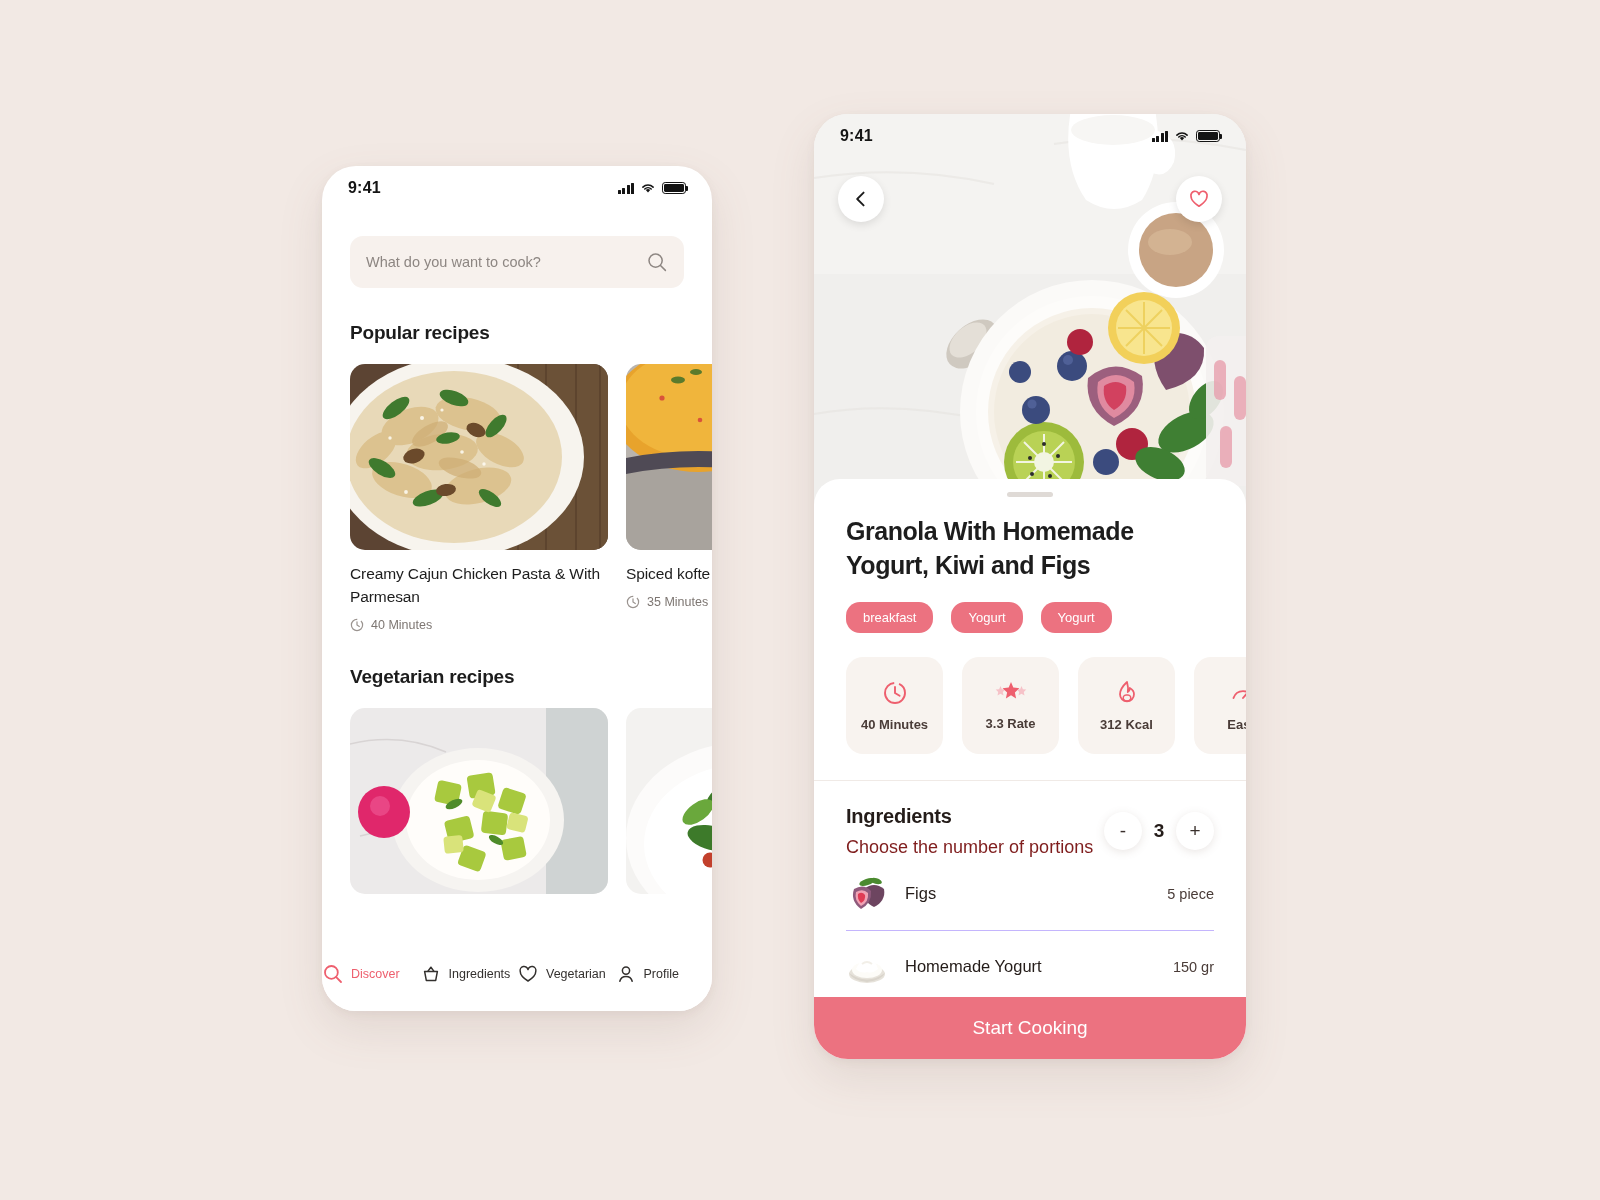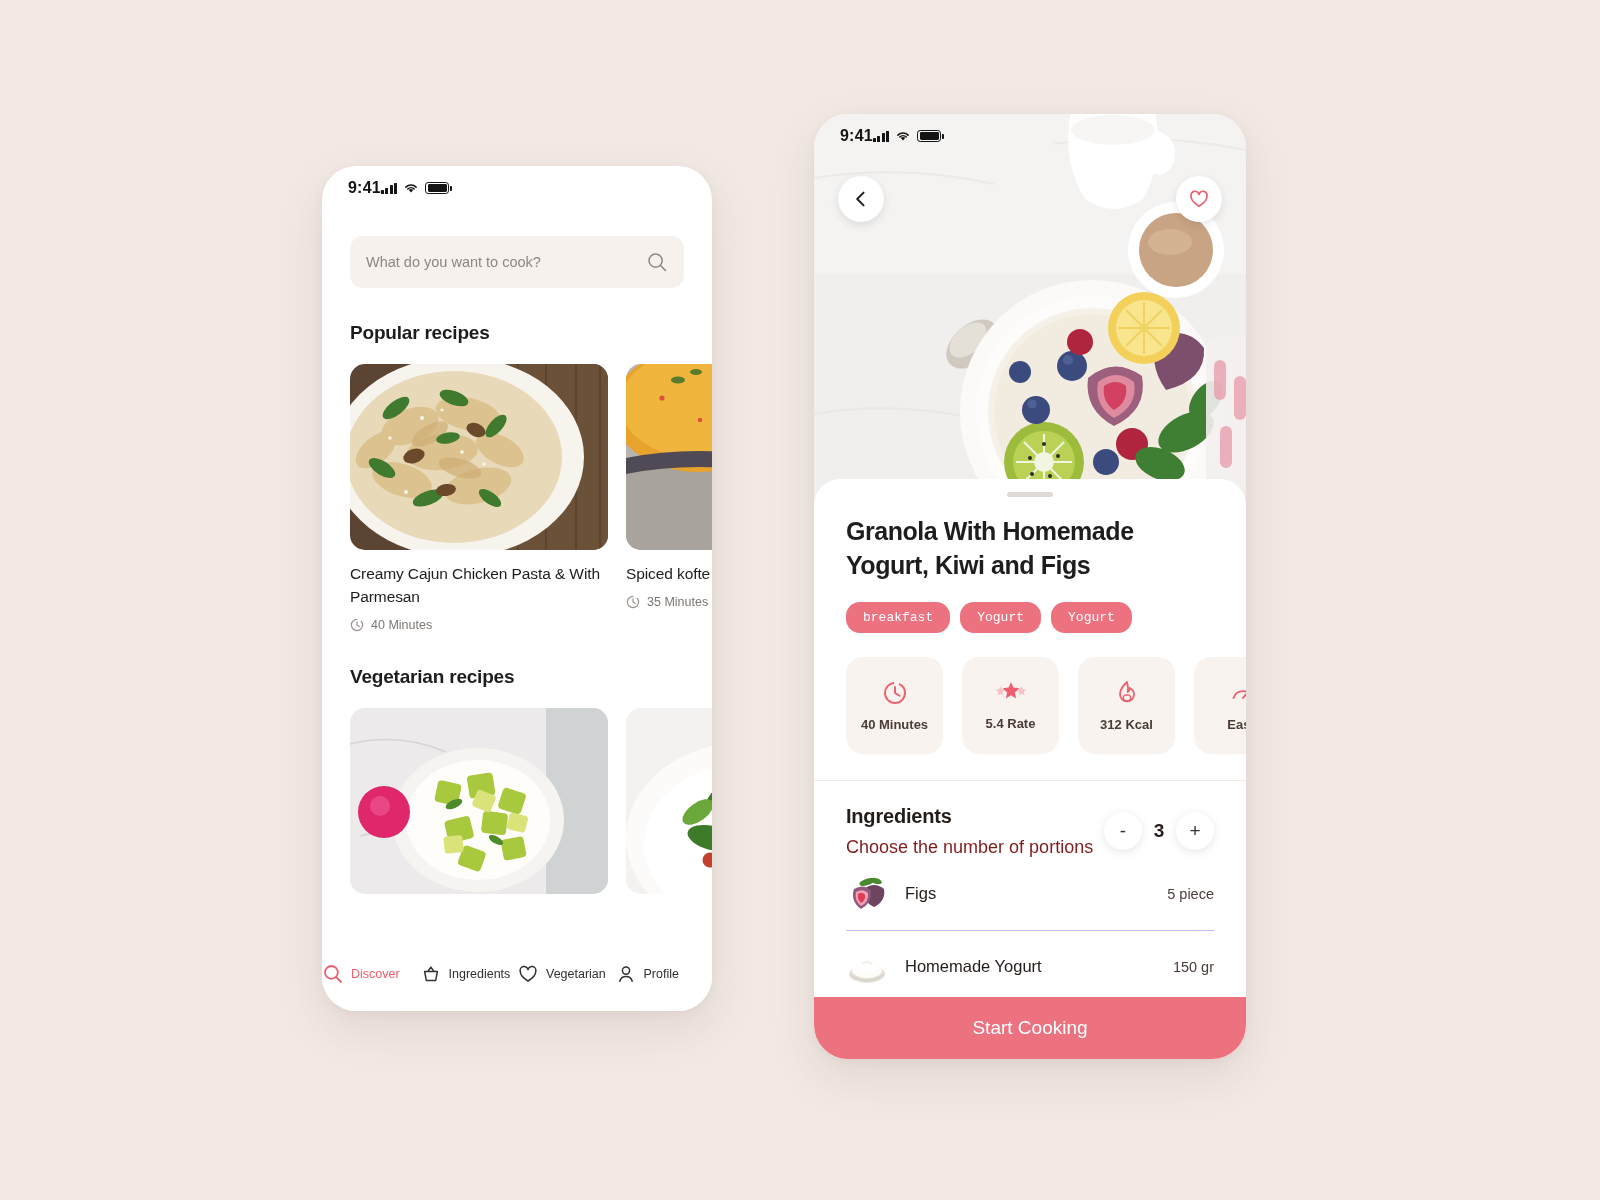--- a/index.html
+++ b/index.html
@@ -17,21 +17,21 @@
     background: #ffffff;
     border-radius: 34px;
     overflow: hidden;
     box-shadow: 0 18px 45px rgba(120, 95, 85, 0.13), 0 3px 10px rgba(120,95,85,.07);
   }
   #phone-discover { left: 322px; top: 166px; width: 390px; height: 845px; }
   #phone-detail   { left: 814px; top: 114px; width: 432px; height: 945px; }
 
   
   .statusbar {
-    display: flex; align-items: center; 
+    display: flex; align-items: center; justify-content: space-between;
     padding: 0 26px; height: 44px; position: relative; z-index: 6;
   }
   .sb-time { font-size: 16px; font-weight: bold; color: #141414; letter-spacing: .2px; }
   .sb-right { display: flex; align-items: center; gap: 6px; }
   .sig { display: flex; align-items: flex-end; gap: 1.5px; height: 11px; }
   .sig i { display: block; width: 3px; background: #141414; border-radius: .6px; }
   .sig i:nth-child(1){height:4px}.sig i:nth-child(2){height:6px}
   .sig i:nth-child(3){height:8.5px}.sig i:nth-child(4){height:11px}
   .batt { width: 24px; height: 12px; border: 1.4px solid #141414; border-radius: 3.2px; padding: 1.4px; position: relative; }
   .batt::after { content:""; position:absolute; right:-3.4px; top:3.4px; width:2px; height:4.4px; background:#141414; border-radius:0 1px 1px 0; }
@@ -78,21 +78,21 @@
                 display: flex; align-items: center; justify-content: center;
                 box-shadow: 0 3px 9px rgba(0,0,0,.10); }
   .sheet {
     position: absolute; left: 0; top: 365px; width: 432px; bottom: 0;
     background: #fff; border-radius: 26px 26px 0 0; z-index: 5;
   }
   .grabber { width: 46px; height: 5px; border-radius: 3px; background: #dfdad6; margin: 13px auto 0; }
   .sheet-pad { padding: 0 32px; }
   .d-title { font-size: 25px; font-weight: bold; line-height: 1.35; color: #1d1d1d;
              letter-spacing: -.45px; margin-top: 18px; }
-  .tags { display: flex; gap: 10px; margin-top: 19px; font-family: Liberation Mono, monospace; }
+  .tags { display: flex; gap: 18px; margin-top: 19px; }
   .tag { background: #ec7280; color: #fff; font-size: 13px; padding: 8px 17px; border-radius: 14px; }
 
   .stats { display: flex; gap: 19px; margin-top: 24px; }
   .stat { flex: 0 0 97px; height: 97px; background: #f8f3ef; border-radius: 17px;
           display: flex; flex-direction: column; align-items: center; justify-content: center; gap: 10px; }
   .stat span { font-size: 13px; font-weight: bold; color: #4a3c38; white-space: nowrap; }
 
   .divider { height: 1px; background: #f0eae6; margin: 26px 0 0; }
 
   .ing-head { display: flex; align-items: center; justify-content: space-between; margin-top: 24px; }
@@ -495,21 +495,21 @@
               <path d="M14 8 V14 L18.6 16.8" stroke="#ee5f6e" stroke-width="1.9" fill="none" stroke-linecap="round"></path>
             </svg>
             <span>40 Minutes</span>
           </div>
           <div class="stat">
             <svg width="34" height="26" viewBox="0 0 34 26">
               <path d="M6.5 6 L7.9 9.2 L11.3 9.6 L8.8 12 L9.5 15.4 L6.5 13.7 L3.5 15.4 L4.2 12 L1.7 9.6 L5.1 9.2 Z" fill="#f6c2c8"></path>
               <path d="M27.5 6 L28.9 9.2 L32.3 9.6 L29.8 12 L30.5 15.4 L27.5 13.7 L24.5 15.4 L25.2 12 L22.7 9.6 L26.1 9.2 Z" fill="#f6c2c8"></path>
               <path d="M17 2 L19.3 7.6 L25.4 8.2 L20.9 12.4 L22.1 18.4 L17 15.3 L11.9 18.4 L13.1 12.4 L8.6 8.2 L14.7 7.6 Z" fill="#ee5f6e"></path>
             </svg>
-            <span>5.4 Rate</span>
+            <span>3.3 Rate</span>
           </div>
           <div class="stat">
             <svg width="26" height="28" viewBox="0 0 26 28">
               <path d="M13 3 C13 3 6 9.5 6 15.3 A7 7 0 0 0 20 15.3 C20 11.3 15.8 9 15.8 9 C15.8 12 13.8 13 13.8 13 C14.6 9 13 3 13 3 Z" stroke="#ee5f6e" stroke-width="1.8" fill="none" stroke-linejoin="round"></path>
               <path d="M13 16 A3 3 0 1 0 13 21.8 A3 3 0 1 0 13 16 Z" stroke="#ee5f6e" stroke-width="1.5" fill="none"></path>
             </svg>
             <span>312 Kcal</span>
           </div>
           <div class="stat">
             <svg width="28" height="28" viewBox="0 0 28 28">

